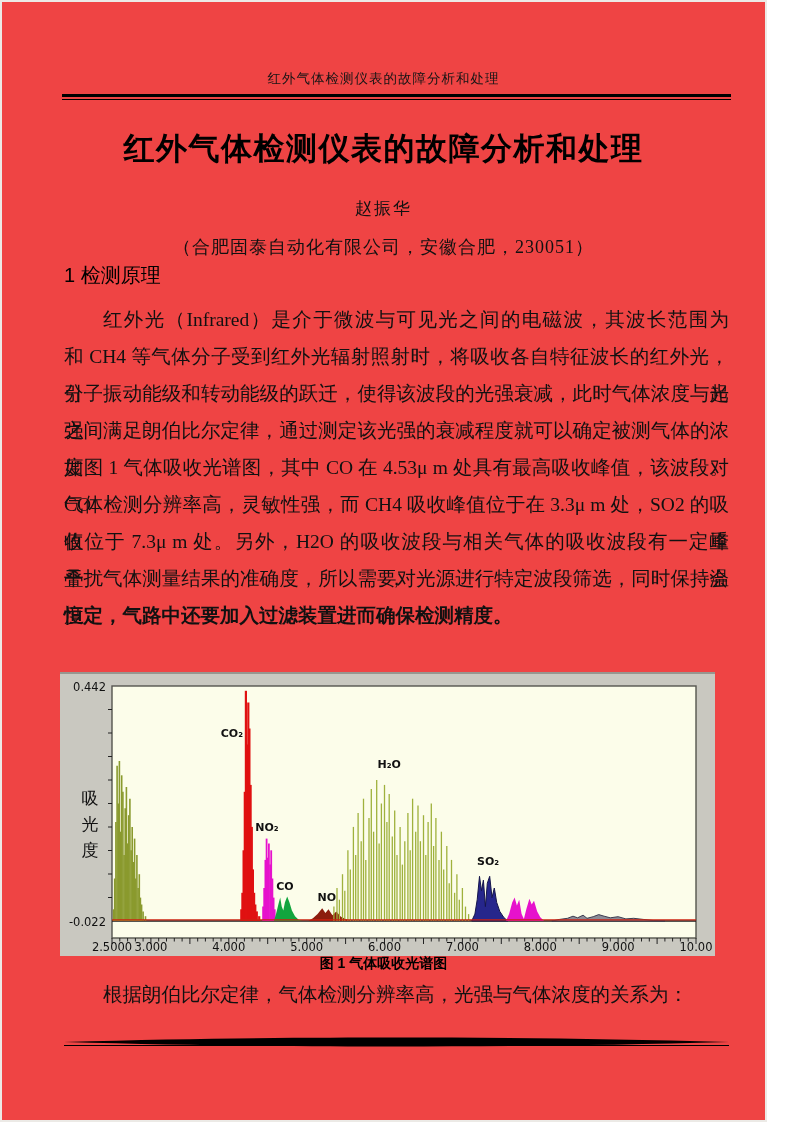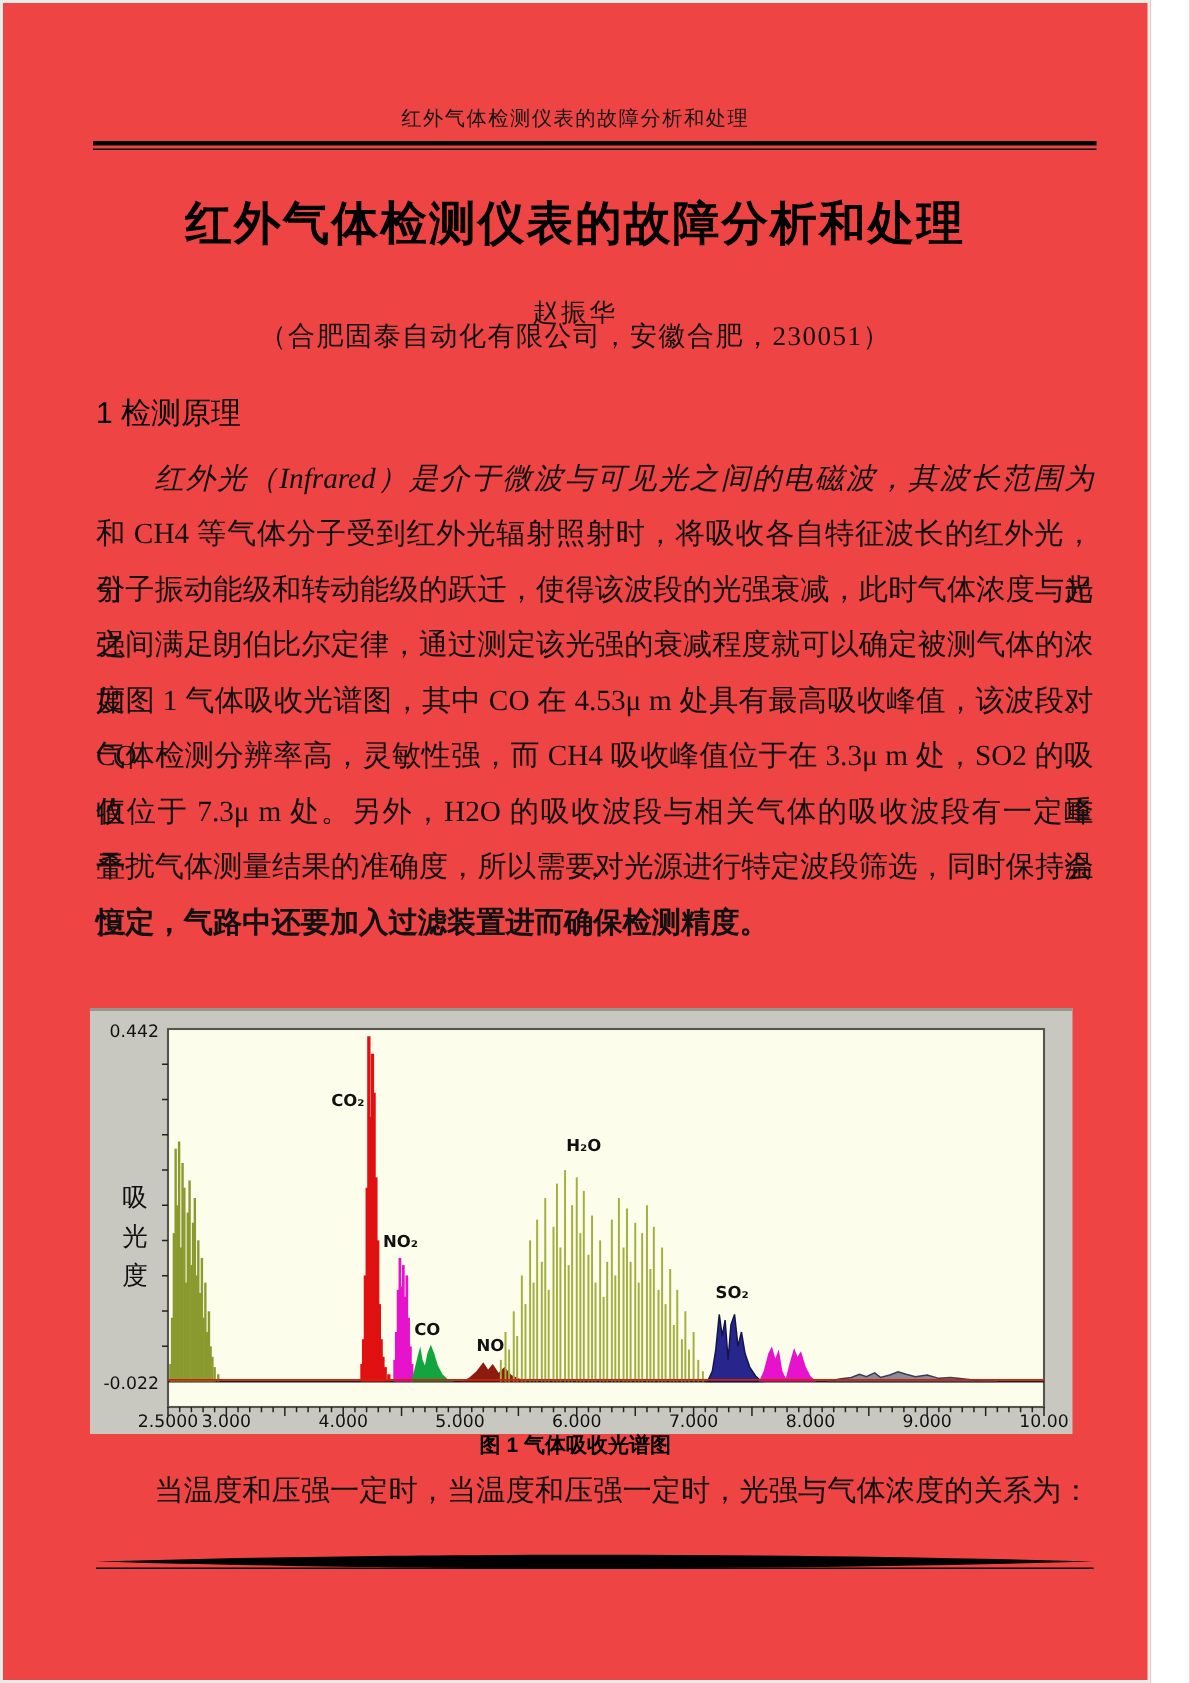--- a/index.html
+++ b/index.html
@@ -13,28 +13,28 @@
     text-align:center; font-size:13.5px; letter-spacing:1px; color:#151515;
   }
   .rule-thick{position:absolute; top:94px; left:62px; width:669px; height:2.5px; background:#000;}
   .rule-thin{position:absolute; top:99px; left:62px; width:669px; height:1px; background:#000;}
   .title{
     position:absolute; top:128px; left:0; width:100%; margin:0;
     text-align:center; font-family:"Liberation Sans", sans-serif;
     font-size:31px; font-weight:bold; letter-spacing:1.5px; color:#000;
   }
   .author{position:absolute; top:197px; left:0; width:100%; text-align:center; font-size:17px; letter-spacing:2px;}
-  .affiliation{position:absolute; top:212px; left:0; width:100%; text-align:center; font-size:18px; letter-spacing:1px;}
+  .affiliation{position:absolute; top:235px; left:0; width:100%; text-align:center; font-size:18px; letter-spacing:1px;}
   .section-heading{
     position:absolute; top:262px; left:64px; margin:0;
     font-family:"Liberation Sans", sans-serif; font-size:20px; font-weight:normal; color:#000;
   }
   .para1{position:absolute; top:301px; left:64px; width:665px; font-size:19.5px;}
   .pline{height:37px; line-height:37px; text-align:justify; text-align-last:justify; white-space:normal;}
-  .pline.first{text-indent:2em;font-style:italic;}
+  .pline.first{text-indent:2em;}
   .pline.last{text-align-last:left;font-weight:bold;}
   .figure{
     position:absolute; top:672px; left:60px; width:655px; height:282px;
     background:#c9c8c0; border-top:2px solid #97968f;
   }
   .caption{
     position:absolute; top:955px; left:0; width:100%; text-align:center;
     font-family:"Liberation Sans", sans-serif; font-size:14px; font-weight:bold; color:#000;
   }
   .para2{position:absolute; top:980px; left:64px; width:665px; font-size:19.5px; line-height:30px; text-indent:2em;}
@@ -291,21 +291,21 @@
         <text x="171.9" y="63.2" text-anchor="middle" font-size="11" font-weight="bold" fill="#2b2b3a">CO₂</text>
         <text x="207.0" y="157.3" text-anchor="middle" font-size="11" font-weight="bold" fill="#2b2b3a">NO₂</text>
         <text x="224.9" y="215.8" text-anchor="middle" font-size="11" font-weight="bold" fill="#2b2b3a">CO</text>
         <text x="266.9" y="226.5" text-anchor="middle" font-size="11" font-weight="bold" fill="#2b2b3a">NO</text>
         <text x="329.2" y="93.5" text-anchor="middle" font-size="11" font-weight="bold" fill="#2b2b3a">H₂O</text>
         <text x="428.1" y="191.4" text-anchor="middle" font-size="11" font-weight="bold" fill="#2b2b3a">SO₂</text>
       </svg></div>
 
   <div class="caption">图 1 气体吸收光谱图</div>
 
-  <div class="para2">当温度和压强一定时，当温度和压强一定时，光强与气体浓度的关系为：</div>
+  <div class="para2">根据朗伯比尔定律，气体检测分辨率高，光强与气体浓度的关系为：</div>
 
   <div class="footer-lens">
     <svg width="665" height="10" viewBox="0 0 665 10">
       <path d="M0,5 C 140,1 250,0.5 332,0.5 C 430,0.5 540,1.5 665,5 C 540,8.5 430,9.5 332,9.5 C 250,9.5 140,9 0,5 Z" fill="#000"></path>
     </svg>
   </div>
   <div class="footer-thin"></div>
 
 
 </div>

